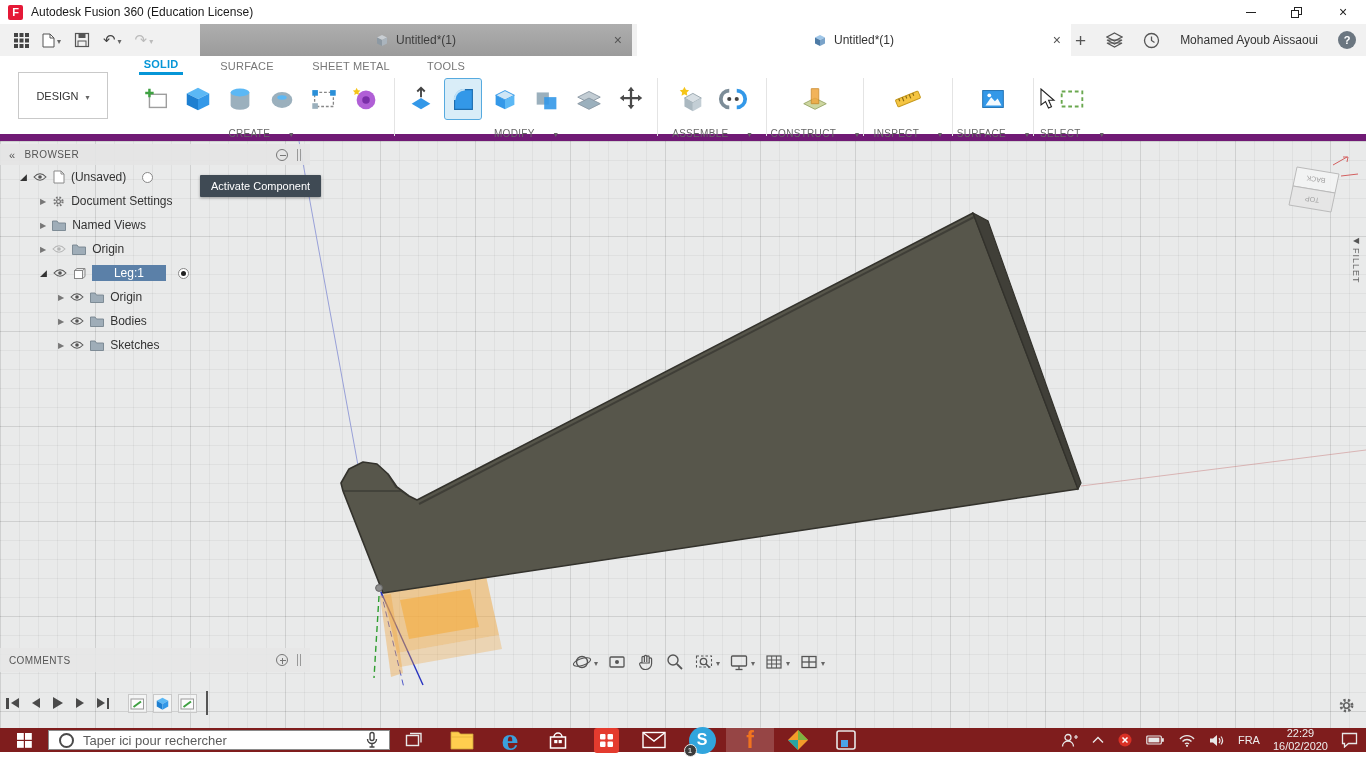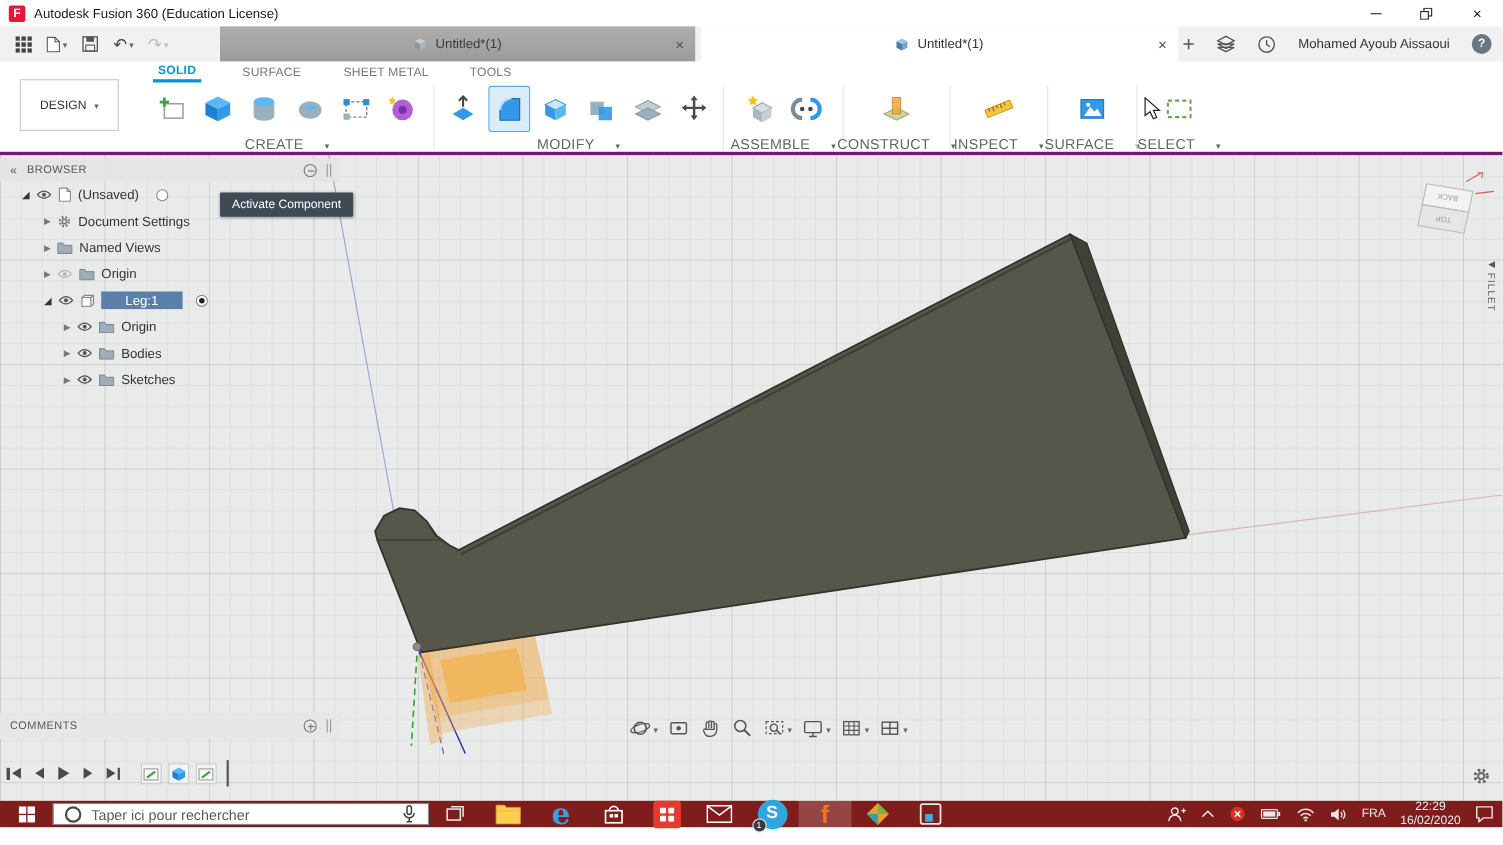--- a/index.html
+++ b/index.html
@@ -26,28 +26,28 @@
   .doc-tab{position:absolute;top:0;height:32px;display:flex;align-items:center;justify-content:center;gap:8px;font-size:12px}
   .doc-tab.inactive{left:200px;width:432px;background:linear-gradient(#aeaeae,#9b9b9b);color:#3c3c3c}
   .doc-tab.active{left:637px;width:434px;background:#fff;color:#333}
   .tab-close{position:absolute;right:10px;font-size:14px;color:#555;line-height:1}
   .appbar-right{position:absolute;right:0;top:0;height:32px;display:flex;align-items:center;gap:20px;padding-right:10px}
   .plus-btn{font-size:19px;color:#555;line-height:1}
   .help-circle{width:18px;height:18px;border-radius:50%;background:#6b7680;color:#fff;font-size:11px;font-weight:bold;display:flex;align-items:center;justify-content:center}
   .user-name{font-size:12px;color:#333}
 
   
-  .ribbon{position:absolute;left:0;top:56px;width:100%;height:85px;background:#fff;border-bottom:3px solid #701a75}
+  .ribbon{position:absolute;left:0;top:56px;width:100%;height:85px;background:#fff;border-bottom:7px solid #701a75}
   .ribbon-tab{position:absolute;top:0;height:19px;font-size:11px;color:#777;display:flex;align-items:center;justify-content:center;letter-spacing:.2px}
   .ribbon-tab.active{color:#0696d7;border-bottom:3px solid #0696d7;font-weight:bold}
   .design-btn{position:absolute;left:18px;top:16px;width:90px;height:47px;border:1px solid #c9c9c9;background:#fff;display:flex;align-items:center;justify-content:center;gap:7px;font-size:11px;color:#333}
   .tool-groups{position:absolute;left:130px;top:19px;height:66px;display:flex;align-items:flex-start}
   .tgroup{display:flex;flex-direction:column;align-items:center}
   .tgroup .icons{height:48px;display:flex;align-items:center;justify-content:center;gap:6px}
-  .glabel{height:16px;font-size:13px;color:#666;display:flex;align-items:flex-start;gap:19px;letter-spacing:.3px}
+  .glabel{height:16px;font-size:10px;color:#666;display:flex;align-items:flex-end;gap:19px;letter-spacing:.3px}
   .tool{width:36px;height:40px;display:flex;align-items:center;justify-content:center}
   .tool.active-tool{background:#d9edf8;outline:1.5px solid #56aadf;border-radius:2px}
   .gsep{width:1px;height:58px;background:#e4e4e4;margin:3px 2px 0 2px}
   .w-create{width:262px}.w-modify{width:258px}.w-assemble{width:104px}.w-construct{width:92px}.w-inspect{width:84px}.w-insert{width:76px}.w-select{width:72px}
 
   
   .viewport{position:absolute;left:0;top:141px;width:1366px;height:587px;overflow:hidden;background-color:#e9eaea;
     background-image:
       linear-gradient(rgba(0,0,0,0.045) 1px, transparent 1px),
       linear-gradient(90deg, rgba(0,0,0,0.045) 1px, transparent 1px),

